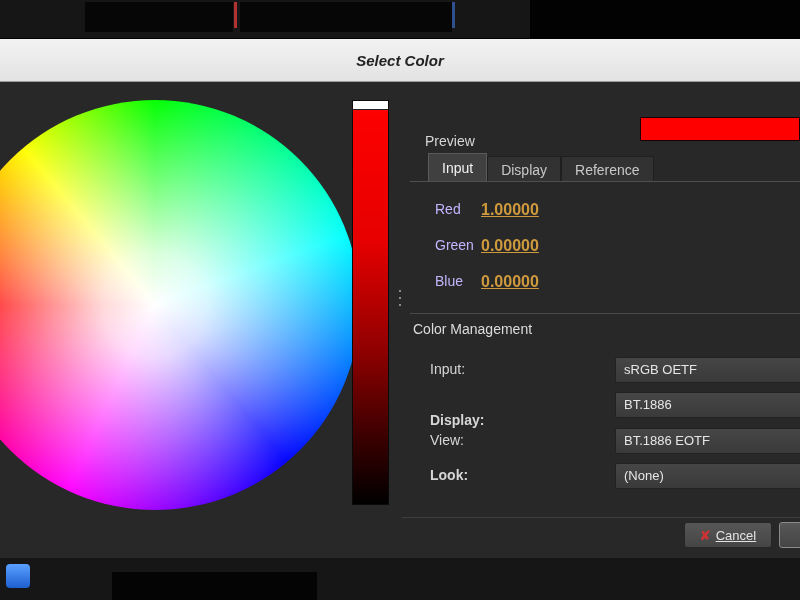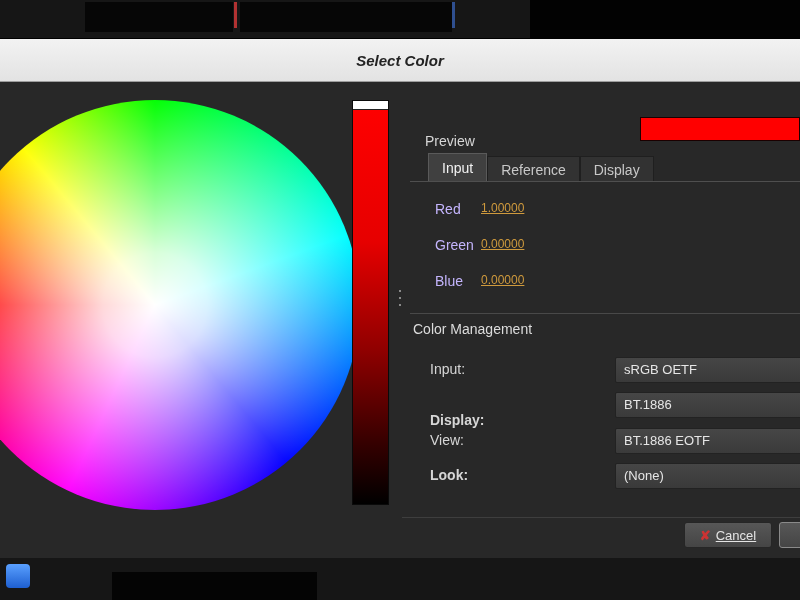--- a/index.html
+++ b/index.html
@@ -56,22 +56,22 @@
 
   
   .tabbar{position:absolute;left:428px;top:71px;height:29px;display:flex;align-items:flex-end;}
   .tab{background:#323232;border:1px solid #1f1f1f;border-bottom:none;color:#c8c8c8;
     font-size:14px;padding:0 13px;line-height:26px;height:26px;box-sizing:border-box;}
   .tab.active{background:#404040;border-color:#5a5a5a;color:#f2f2f2;height:29px;line-height:29px;}
   .tab-baseline{position:absolute;left:410px;top:99px;right:0;height:1px;background:#4f4f4f;}
 
   
   .ch-label{position:absolute;left:435px;color:#c4b5fd;font-size:14px;}
-  .ch-value{position:absolute;left:481px;color:var(--value-color,#cf9a3d);font-size:12px;
-    text-decoration:underline;cursor:text;}
+  .ch-value{position:absolute;left:481px;color:var(--value-color,#cf9a3d);font-size:16px;
+    text-decoration:underline;cursor:text;font-weight:bold;}
   .row-red{top:119px;} .row-green{top:155px;} .row-blue{top:191px;}
 
   
   .cm-line{position:absolute;left:410px;top:231px;right:0;height:1px;background:#494949;}
   .cm-title{position:absolute;left:413px;top:239px;color:#dcdcdc;font-size:14px;}
   .cm-label{position:absolute;left:430px;color:#d6d6d6;font-size:14px;}
   .combo{position:absolute;left:615px;width:200px;height:26px;box-sizing:border-box;
     background:linear-gradient(180deg,#464646,#3a3a3a);border:1px solid #222;border-radius:2px;
     color:#e6e6e6;font-size:13px;line-height:24px;padding-left:8px;}
   .cm-input-l{top:279px;} .cm-input-c{top:275px;}
@@ -115,22 +115,22 @@
       <div class="vslider-handle"></div>
     </div>
 
     <div class="splitter"></div>
 
     <span class="label preview-label">Preview</span>
     <div class="swatch" style="background: rgb(255, 0, 0);"></div>
 
     <div class="tabbar">
       <div class="tab active">Input</div>
+      <div class="tab">Display</div>
       <div class="tab">Reference</div>
-      <div class="tab">Display</div>
     </div>
     <div class="tab-baseline"></div>
 
     <span class="ch-label row-red">Red</span>
     <span class="ch-value row-red">1.00000</span>
     <span class="ch-label row-green">Green</span>
     <span class="ch-value row-green">0.00000</span>
     <span class="ch-label row-blue">Blue</span>
     <span class="ch-value row-blue">0.00000</span>
 

